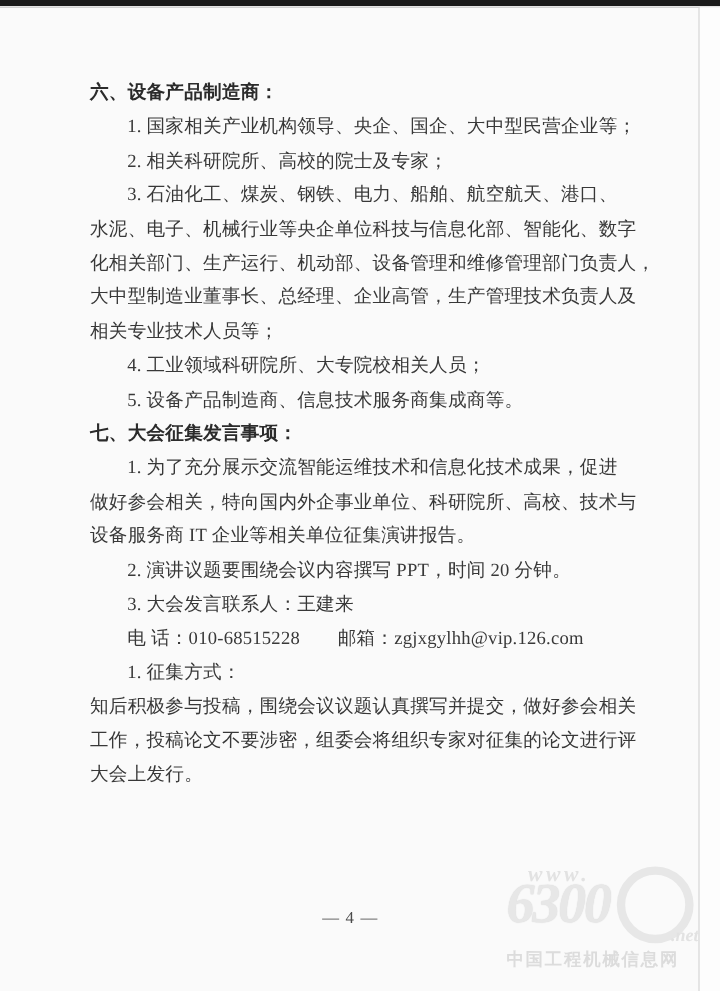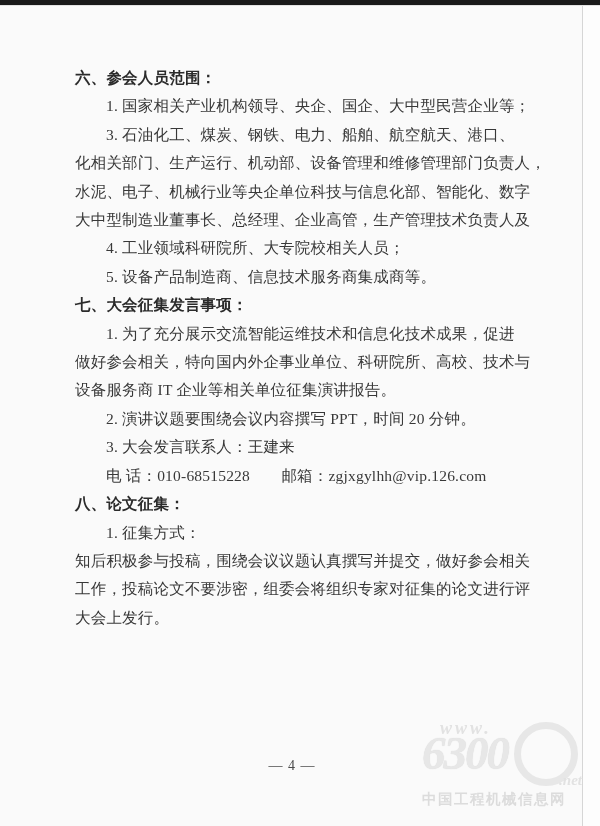--- a/index.html
+++ b/index.html
@@ -109,36 +109,37 @@
   }
 </style>
 </head>
 <body>
 
 <div class="scan-top-bar"></div>
 <div class="page-edge-strip"></div>
 <div class="page-edge-line"></div>
 
 <div class="doc-content">
-    <div class="doc-heading">六、参会人员范围：</div>
+    <div class="doc-heading">六、设备产品制造商：</div>
     <div class="doc-line indent">1. 国家相关产业机构领导、央企、国企、大中型民营企业等；</div>
+    <div class="doc-line indent">2. 相关科研院所、高校的院士及专家；</div>
     <div class="doc-line indent">3. 石油化工、煤炭、钢铁、电力、船舶、航空航天、港口、</div>
+    <div class="doc-line">水泥、电子、机械行业等央企单位科技与信息化部、智能化、数字</div>
     <div class="doc-line">化相关部门、生产运行、机动部、设备管理和维修管理部门负责人，</div>
-    <div class="doc-line">水泥、电子、机械行业等央企单位科技与信息化部、智能化、数字</div>
     <div class="doc-line">大中型制造业董事长、总经理、企业高管，生产管理技术负责人及</div>
+    <div class="doc-line">相关专业技术人员等；</div>
     <div class="doc-line indent">4. 工业领域科研院所、大专院校相关人员；</div>
     <div class="doc-line indent">5. 设备产品制造商、信息技术服务商集成商等。</div>
     <div class="doc-heading">七、大会征集发言事项：</div>
     <div class="doc-line indent">1. 为了充分展示交流智能运维技术和信息化技术成果，促进</div>
     <div class="doc-line">做好参会相关，特向国内外企事业单位、科研院所、高校、技术与</div>
     <div class="doc-line">设备服务商 IT 企业等相关单位征集演讲报告。</div>
     <div class="doc-line indent">2. 演讲议题要围绕会议内容撰写 PPT，时间 20 分钟。</div>
     <div class="doc-line indent">3. 大会发言联系人：王建来</div>
     <div class="doc-line indent">电 话：010-68515228　　邮箱：zgjxgylhh@vip.126.com</div>
-    <div class="doc-heading">八、论文征集：</div>
     <div class="doc-line indent">1. 征集方式：</div>
     <div class="doc-line">知后积极参与投稿，围绕会议议题认真撰写并提交，做好参会相关</div>
     <div class="doc-line">工作，投稿论文不要涉密，组委会将组织专家对征集的论文进行评</div>
     <div class="doc-line">大会上发行。</div>
   </div>
 
 <div class="page-number">— 4 —</div>
 
 <div class="watermark">
   <span class="wm-ring"></span>

